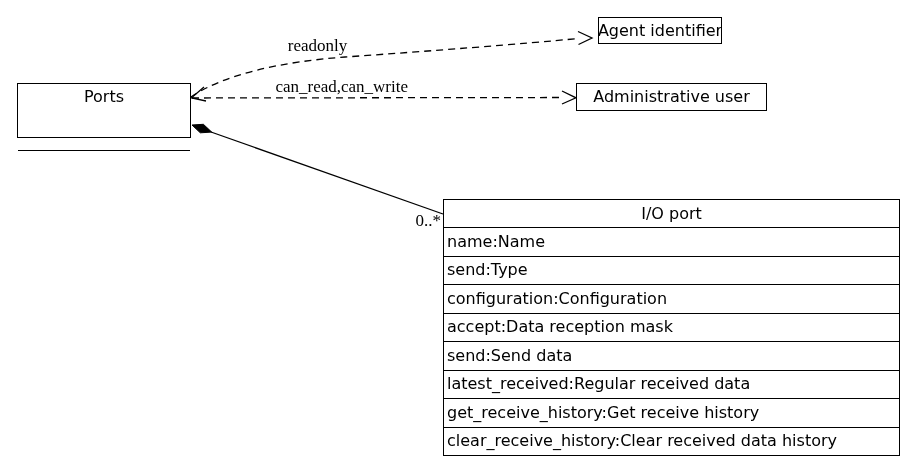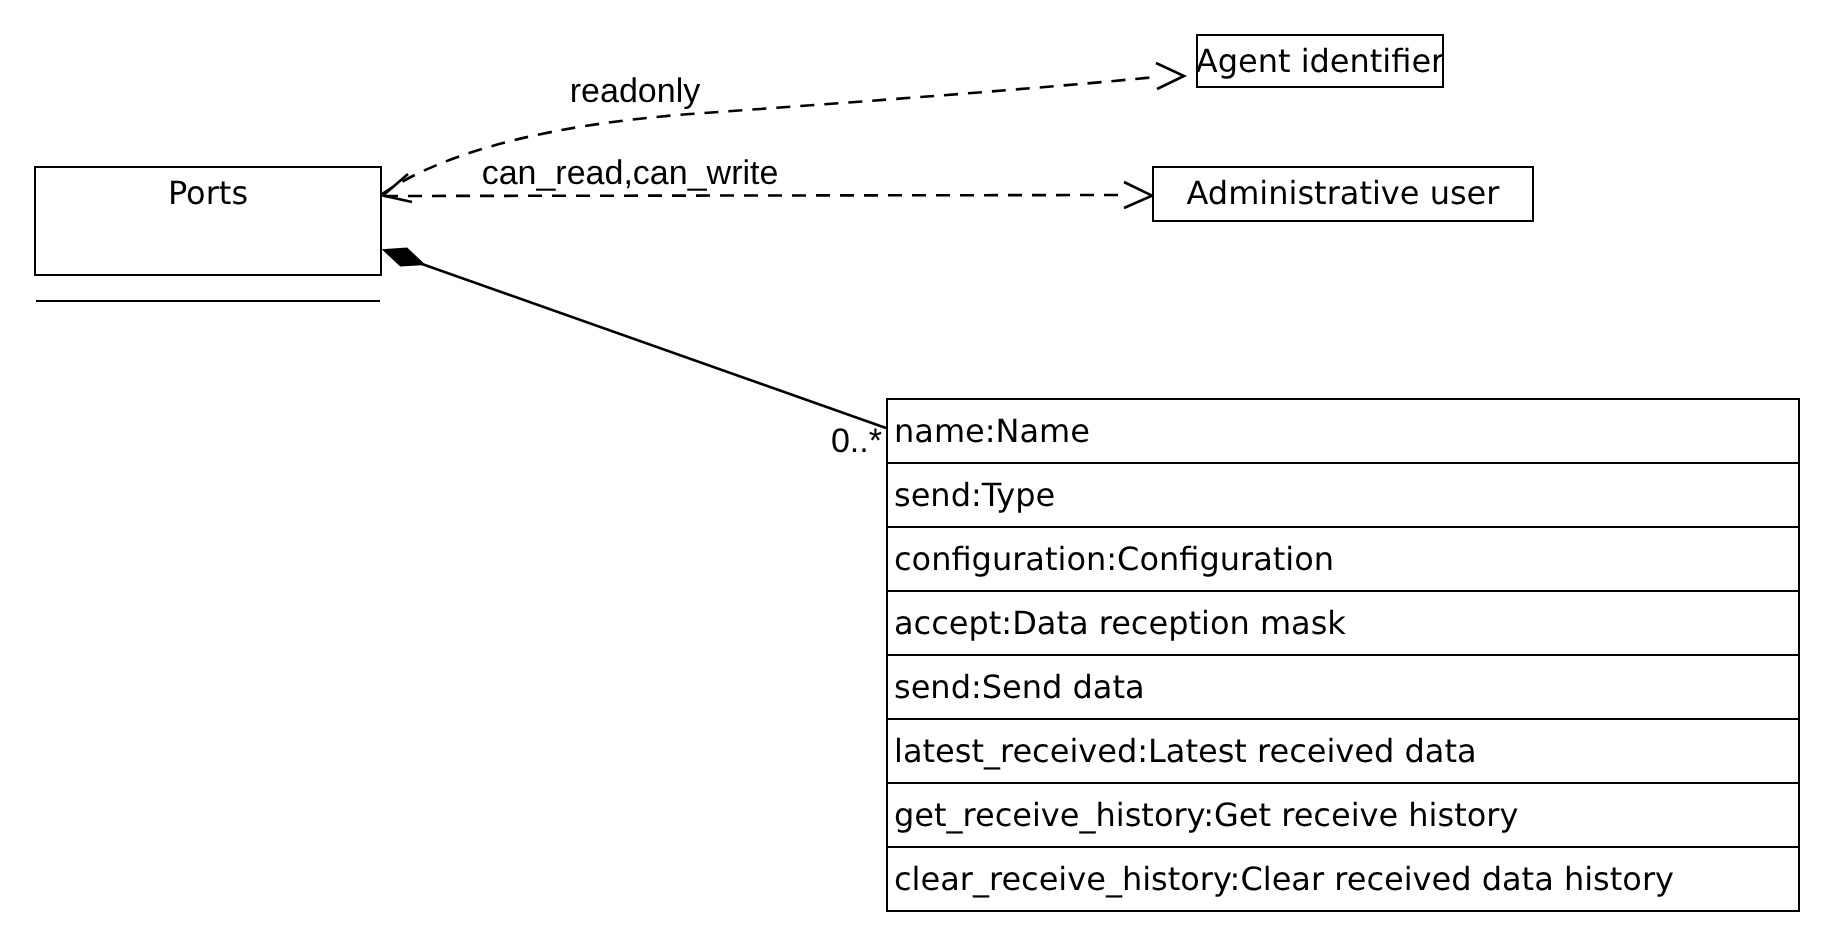--- a/index.html
+++ b/index.html
@@ -15,21 +15,21 @@
     display:flex; flex-direction:column;
   }
   .cell {
     box-sizing:border-box; display:flex; align-items:center;
     padding:0 3px; white-space:nowrap; font-size:16px; line-height:1;
     flex:1 1 auto; overflow:hidden;
   }
   .cell + .cell { border-top:1.4px solid #000; }
   .title { justify-content:center; }
   .elabel {
-    position:absolute; font-family:Liberation Sans, sans-serif;
+    position:absolute; font-family:Liberation Serif, serif;
     font-size:17px; line-height:1.1; white-space:nowrap; color:#000;
   }
 </style>
 </head>
 <body>
 
 <div class="canvas">
 
   <svg class="edges" viewBox="0 0 916 465">
 
@@ -51,27 +51,28 @@
 
   <div class="node" style="left:598px; top:17px; width:124px; height:27px;">
     <div class="cell title">Agent identifier</div>
   </div>
 
   <div class="node" style="left:576px; top:83px; width:191px; height:28px;">
     <div class="cell title">Administrative user</div>
   </div>
 
   <div class="node" style="left:443px; top:199px; width:457px; height:257px;">
+    <div class="cell title" style="flex:0 0 27px;">I/O port</div>
     <div class="cell">name:Name</div>
     <div class="cell">send:Type</div>
     <div class="cell">configuration:Configuration</div>
     <div class="cell">accept:Data reception mask</div>
     <div class="cell">send:Send data</div>
-    <div class="cell">latest_received:Latest received data</div>
+    <div class="cell">latest_received:Regular received data</div>
     <div class="cell">get_receive_history:Get receive history</div>
     <div class="cell">clear_receive_history:Clear received data history</div>
   </div>
 
   <div class="elabel" style="left:270px; top:37px; width:95px; text-align:center;">readonly</div>
-  <div class="elabel" style="left:222px; top:78px; width:186px; text-align:center;">can_read,can_write</div>
+  <div class="elabel" style="left:222px; top:78px; width:186px; text-align:right;">can_read,can_write</div>
   <div class="elabel" style="left:395px; top:212px; width:46px; text-align:right;">0..*</div>
 
 </div>
 
 </body></html>

